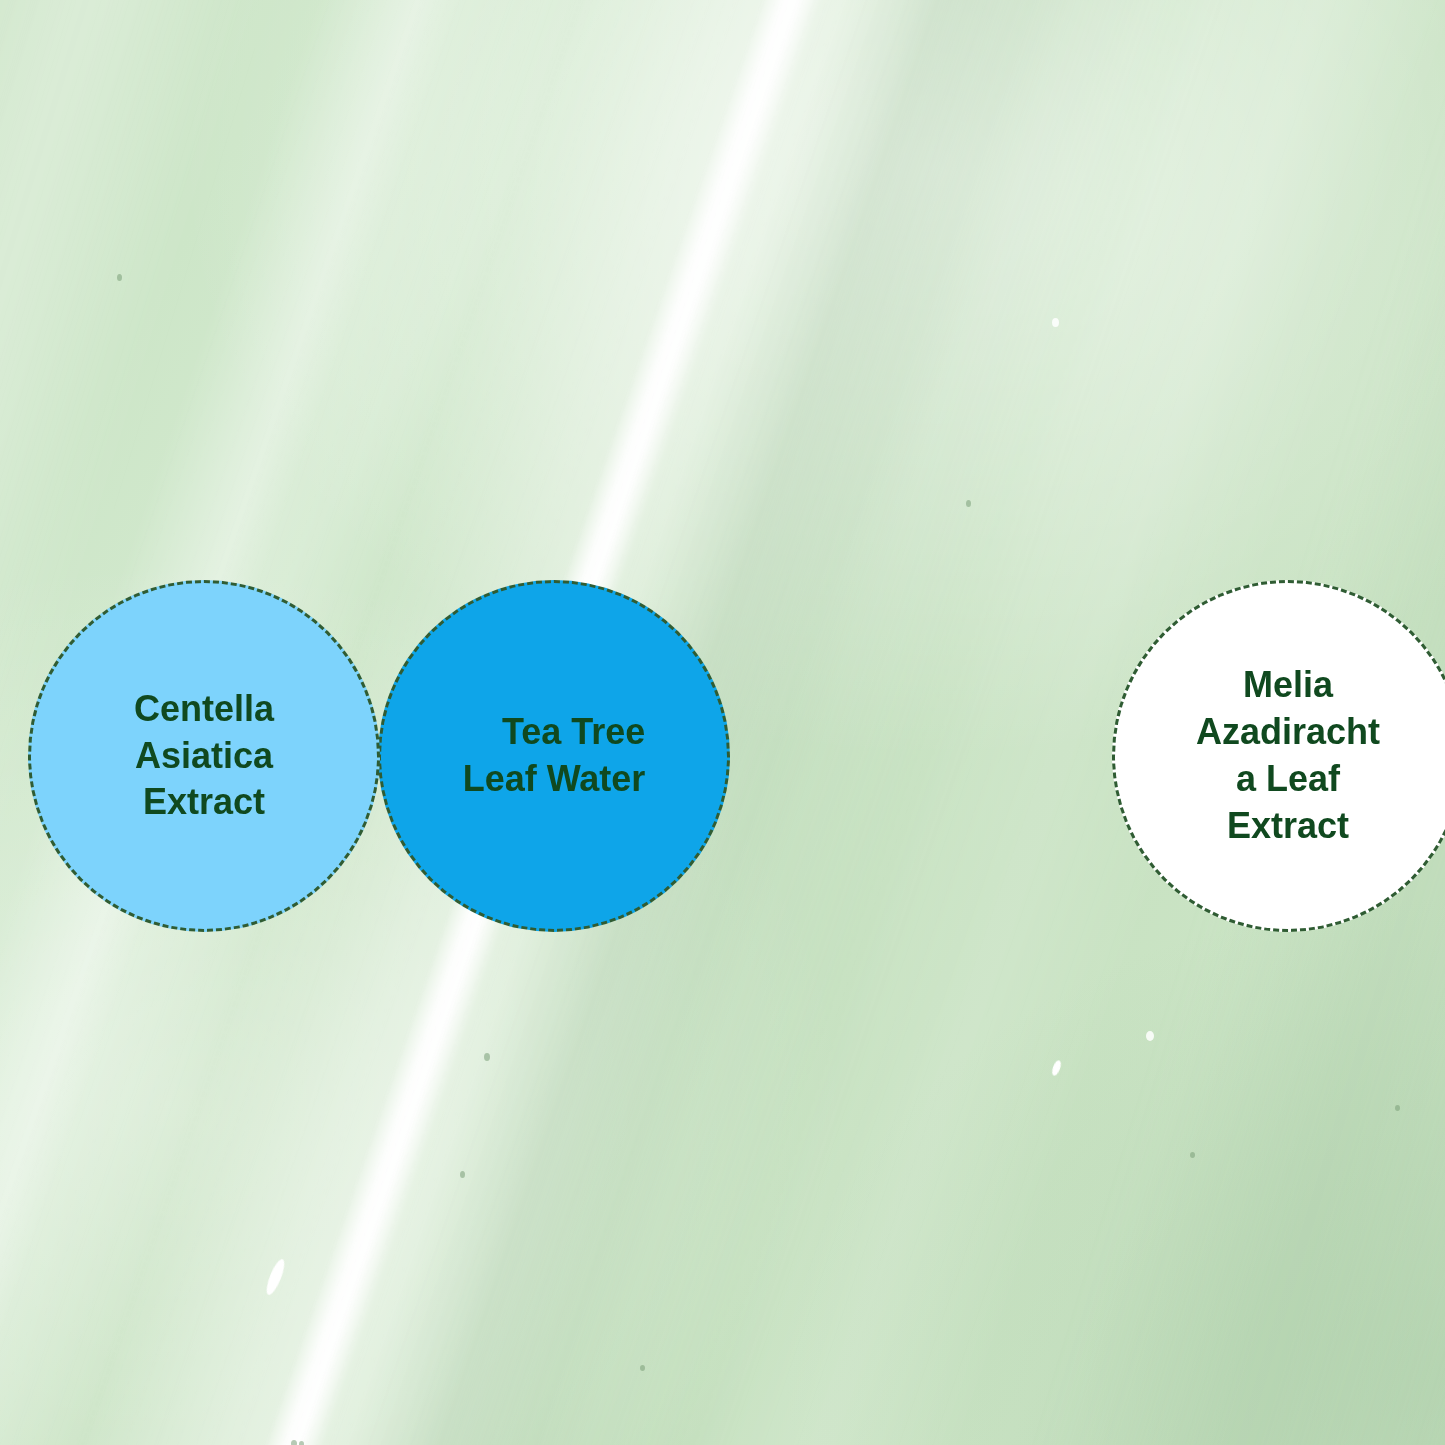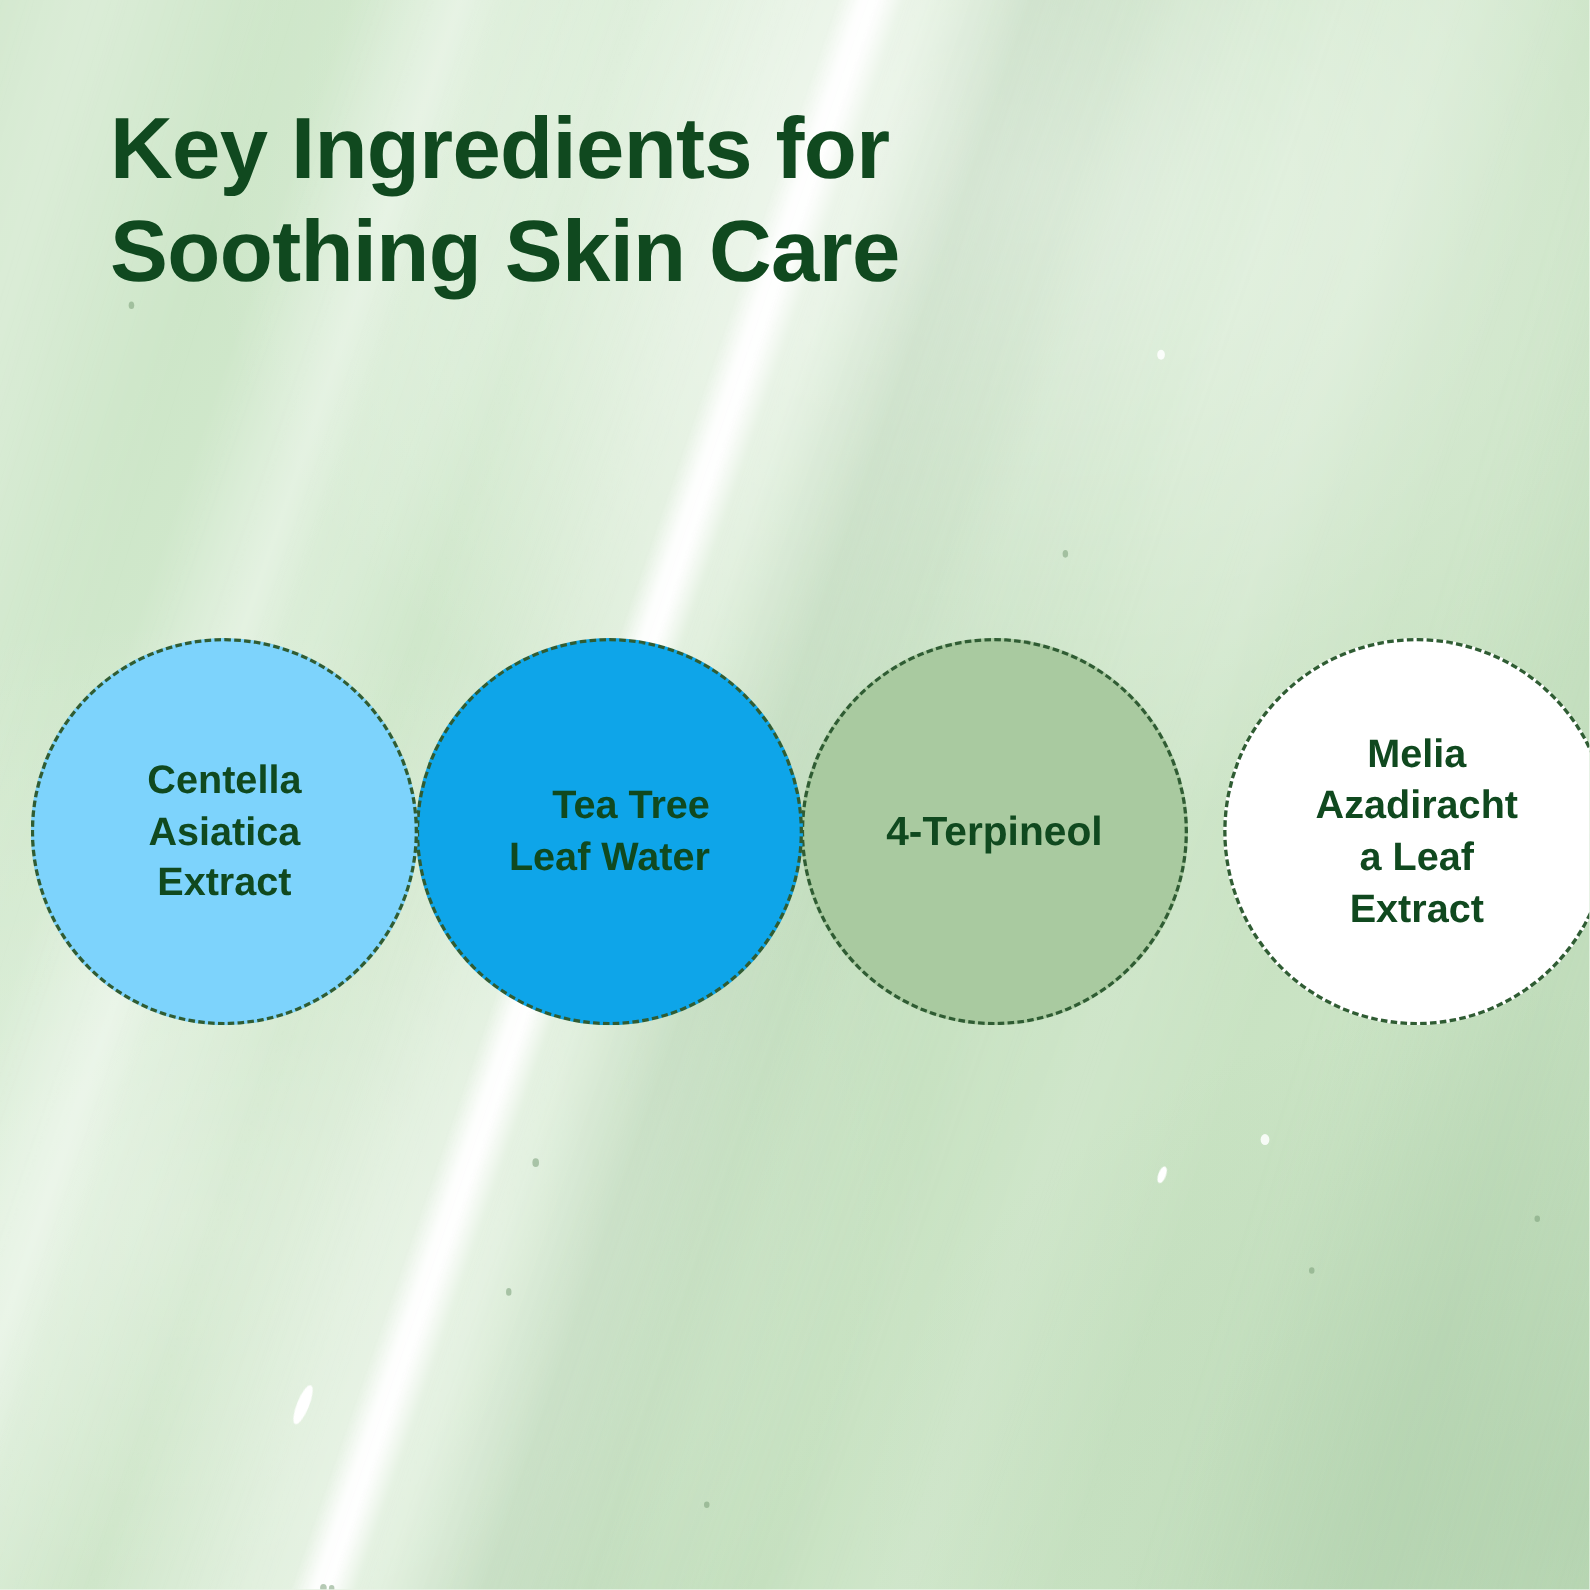--- a/index.html
+++ b/index.html
@@ -192,36 +192,31 @@
   <div class="speck dark" style="left:460px; top:1171px; width:5px; height:7px;"></div>
   <div class="speck dark" style="left:640px; top:1365px; width:5px; height:6px;"></div>
   <div class="speck dark" style="left:1190px; top:1152px; width:5px; height:6px;"></div>
   <div class="speck dark" style="left:291px; top:1440px; width:6px; height:7px;"></div>
   <div class="speck dark" style="left:117px; top:274px; width:5px; height:7px;"></div>
   <div class="speck dark" style="left:1395px; top:1105px; width:5px; height:6px;"></div>
   <div class="speck dark" style="left:299px; top:1441px; width:5px; height:6px;"></div>
   <div class="sliver" style="left:270px; top:1258px; width:11px; height:38px; transform:rotate(22deg);"></div>
   <div class="sliver" style="left:1053px; top:1060px; width:7px; height:16px; transform:rotate(20deg);"></div>
 
-  <div class="title">Key Ingredients for
-Soothing Skin Care</div>
 
   <div class="circle-row">
     <div class="bubble b1">
       <span class="bubble-label">Centella
 Asiatica
 Extract</span>
     </div>
     <div class="bubble b2">
       <span class="bubble-label">Tea Tree
 Leaf Water</span>
     </div>
-    <div class="bubble b3">
-      <span class="bubble-label">4-Terpineol</span>
-    </div>
     <div class="bubble b4">
       <span class="bubble-label">Melia
 Azadiracht
 a Leaf
 Extract</span>
     </div>
   </div>
 
 </div>
 

